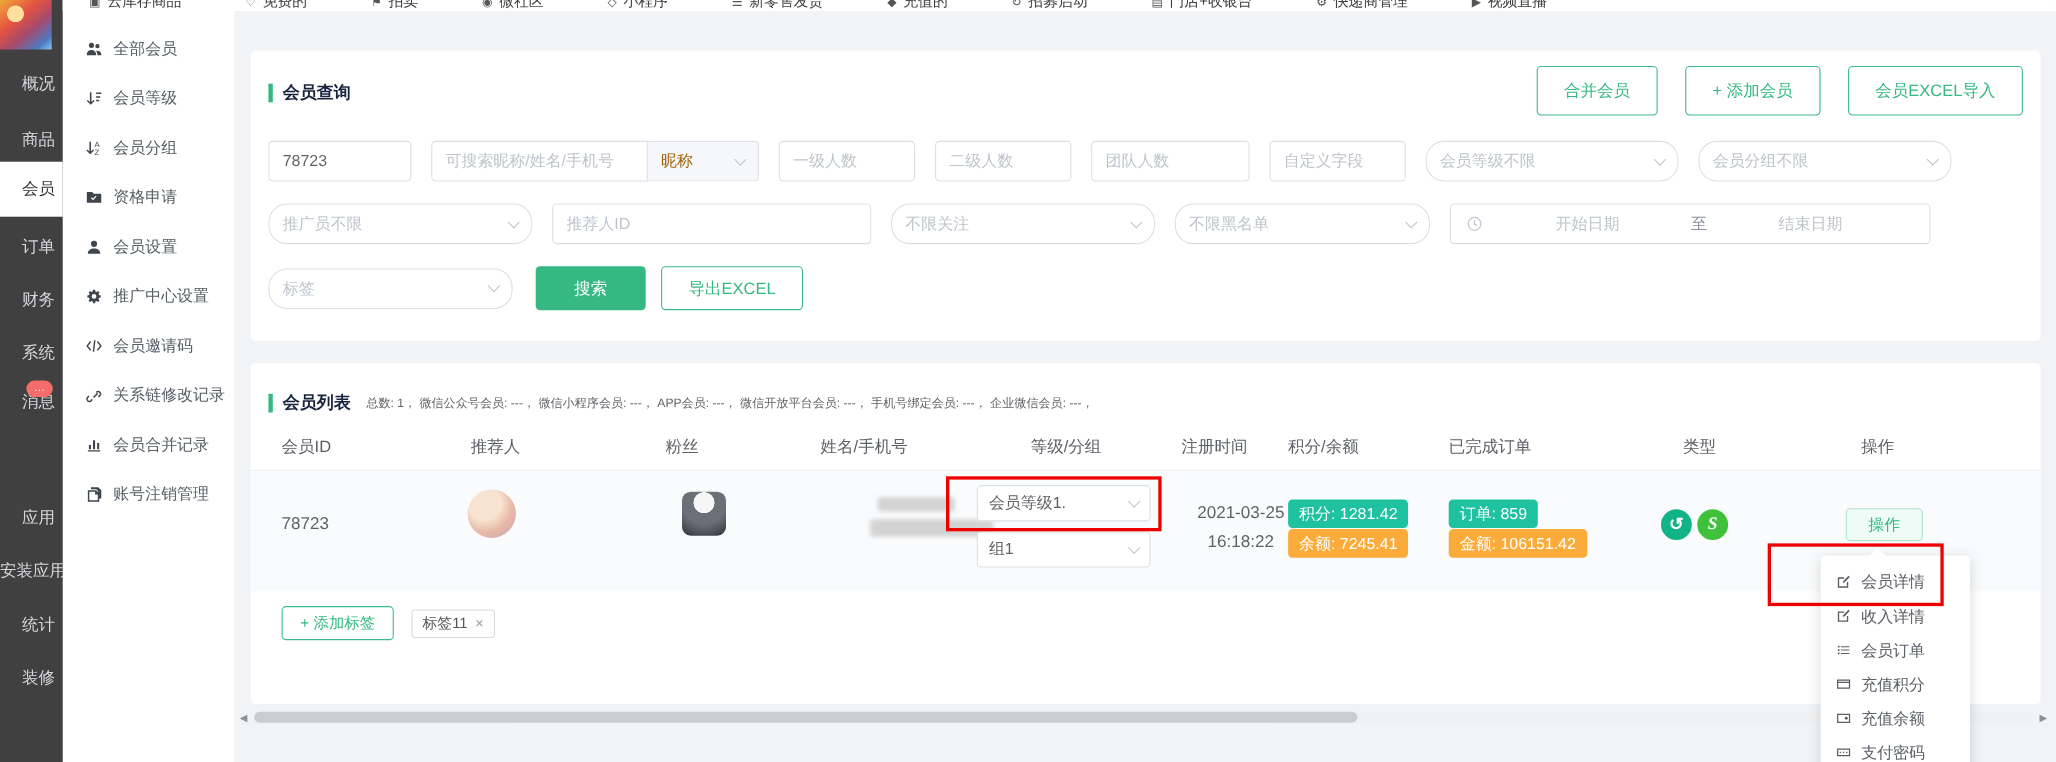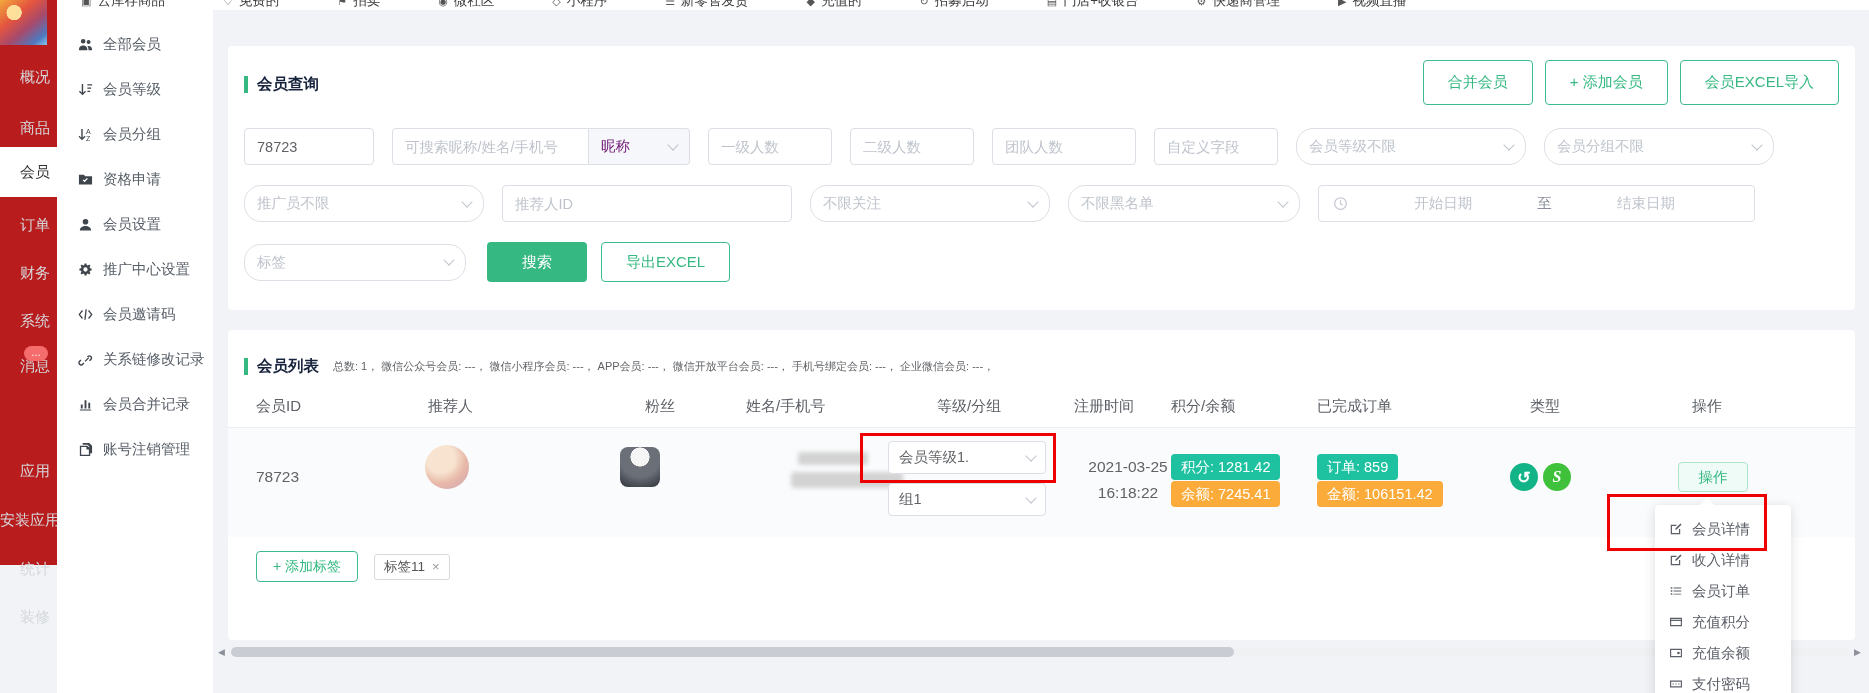--- a/index.html
+++ b/index.html
@@ -16,40 +16,40 @@
   
   .topbar{position:absolute;left:57px;top:0;right:0;height:10px;background:#fff;overflow:hidden;display:flex;gap:58px;padding-left:24px;z-index:4;}
   .topbar-item{display:flex;align-items:center;gap:6px;height:22px;margin-top:-10px;font-size:13.5px;color:#3c3c3c;white-space:nowrap;}
   .topbar-item .icon{font-size:11px;color:#555;}
   
   .logo{position:absolute;left:0;top:0;width:47px;height:45px;z-index:6;
     background:
       radial-gradient(circle at 30% 28%, rgba(255,230,160,.95) 0 16%, rgba(255,255,255,0) 17%),
       linear-gradient(140deg,#f2a93b 0%,#e4543f 35%,#a84a6b 60%,#4d79c0 85%,#86c7ee 100%);}
   
-  .rail{position:absolute;left:0;top:0;width:57px;height:565px;background:#b91c1c;z-index:3;}
+  .rail{position:absolute;left:0;top:0;width:57px;height:693px;background:#404040;z-index:3;}
   .rail-item{position:absolute;left:0;width:57px;height:50px;line-height:50px;text-align:right;
     padding-right:7px;font-size:15px;color:#d4d7db;white-space:nowrap;overflow:hidden;cursor:pointer;}
   .rail-item.active{background:#fff;color:#333;}
   .rail-badge{position:absolute;top:5px;right:9px;min-width:24px;height:15px;line-height:13px;border-radius:8px;
     background:var(--msg-badge);color:#fff;font-size:10px;text-align:center;padding:0 4px;}
   
   .sidebar{position:absolute;left:57px;top:10px;width:156px;bottom:0;background:#fff;z-index:2;padding-top:12px;}
   .sidebar-item{display:flex;align-items:center;gap:10px;height:45px;padding-left:20px;font-size:14.5px;color:#565d66;cursor:pointer;white-space:nowrap;}
   .sidebar-item .icon{width:16px;height:16px;color:#3f454d;flex:none;display:flex;align-items:center;justify-content:center;}
   .sidebar-item .icon svg{width:15px;height:15px;fill:currentColor;}
   
   .main{position:absolute;left:213px;top:10px;right:0;bottom:0;background:#f1f3f6;}
   .panel{position:absolute;left:15px;right:14px;background:#fff;border-radius:4px;}
   .panel-query{top:36px;height:264px;}
   .panel-list{top:320px;height:310px;}
   .p-head{display:flex;justify-content:space-between;align-items:flex-start;padding:14px 16px 0 16px;}
   .p-title{display:flex;align-items:center;gap:9px;margin-top:14px;font-size:15.5px;font-weight:bold;color:#17233d;white-space:nowrap;}
   .t-bar{width:4px;height:17px;background:var(--accent);flex:none;}
-  .actions{display:flex;gap:12px;}
+  .actions{display:flex;gap:25px;}
   .btn-outline{height:45px;padding:0 24px;border:1px solid #3cb995;border-radius:4px;background:#fff;
     color:var(--accent);font-size:15px;display:flex;align-items:center;cursor:pointer;white-space:nowrap;}
   
   .filters{padding:0 16px;margin-top:23px;}
   .f-row{display:flex;gap:18px;margin-bottom:20px;align-items:center;}
   .f-input,.f-select{height:37px;border:1px solid var(--bd);border-radius:4px;background:#fff;font-size:14.5px;color:var(--ink2);}
   input.f-input{padding:0 12px;outline:none;}
   input.f-input::placeholder{color:var(--ph);}
   .f-select{display:flex;align-items:center;justify-content:space-between;padding:0 12px;color:var(--ph);cursor:pointer;white-space:nowrap;border-radius:17px;}
   .f-select .lbl{overflow:hidden;}
@@ -269,21 +269,21 @@
         <button class="btn-outline">合并会员</button>
         <button class="btn-outline">+ 添加会员</button>
         <button class="btn-outline">会员EXCEL导入</button>
       </div>
     </div>
     <div class="filters">
       <div class="f-row">
         <input class="f-input" style="width: 130px;" value="78723">
         <div class="combo">
           <input class="f-input" placeholder="可搜索昵称/姓名/手机号" style="">
-          <div class="f-select" style="color:#701a75">
+          <div class="f-select" style="color:#a16207">
             <span class="lbl">昵称</span>
             <span class="chev"></span>
           </div>
         </div>
         <input class="f-input" style="width: 124px;" placeholder="一级人数">
         <input class="f-input" style="width: 124px;" placeholder="二级人数">
         <input class="f-input" style="width: 144px;" placeholder="团队人数">
         <input class="f-input" style="width: 124px;" placeholder="自定义字段">
         <div class="f-select" style="width:230px">
           <span class="lbl">会员等级不限</span>
@@ -335,21 +335,21 @@
     <div class="list-head">
       <div class="p-title" style="margin-top:0">
         <span class="t-bar"></span>
         <span>会员列表</span>
       </div>
       <div class="stats">总数: 1， 微信公众号会员: ---， 微信小程序会员: ---， APP会员: ---， 微信开放平台会员: ---， 手机号绑定会员: ---， 企业微信会员: ---，</div>
     </div>
     <div class="table-head" id="thead">
         <span class="th" style="left: 12px;">会员ID</span>
         <span class="th" style="left: 184px;">推荐人</span>
-        <span class="th" style="left: 401px; font-family: Liberation Mono, monospace;">粉丝</span>
+        <span class="th" style="left: 361px; font-family: Liberation Mono, monospace;">粉丝</span>
         <span class="th" style="left: 502px;">姓名/手机号</span>
         <span class="th" style="left: 693px;">等级/分组</span>
         <span class="th" style="left: 830px;">注册时间</span>
         <span class="th" style="left: 927px;">积分/余额</span>
         <span class="th" style="left: 1073px;">已完成订单</span>
         <span class="th" style="left: 1286px;">类型</span>
         <span class="th" style="left: 1448px;">操作</span>
       </div>
     <div class="table-row">
       <div class="cell cid" style="left:28px;top:40px">78723</div>

